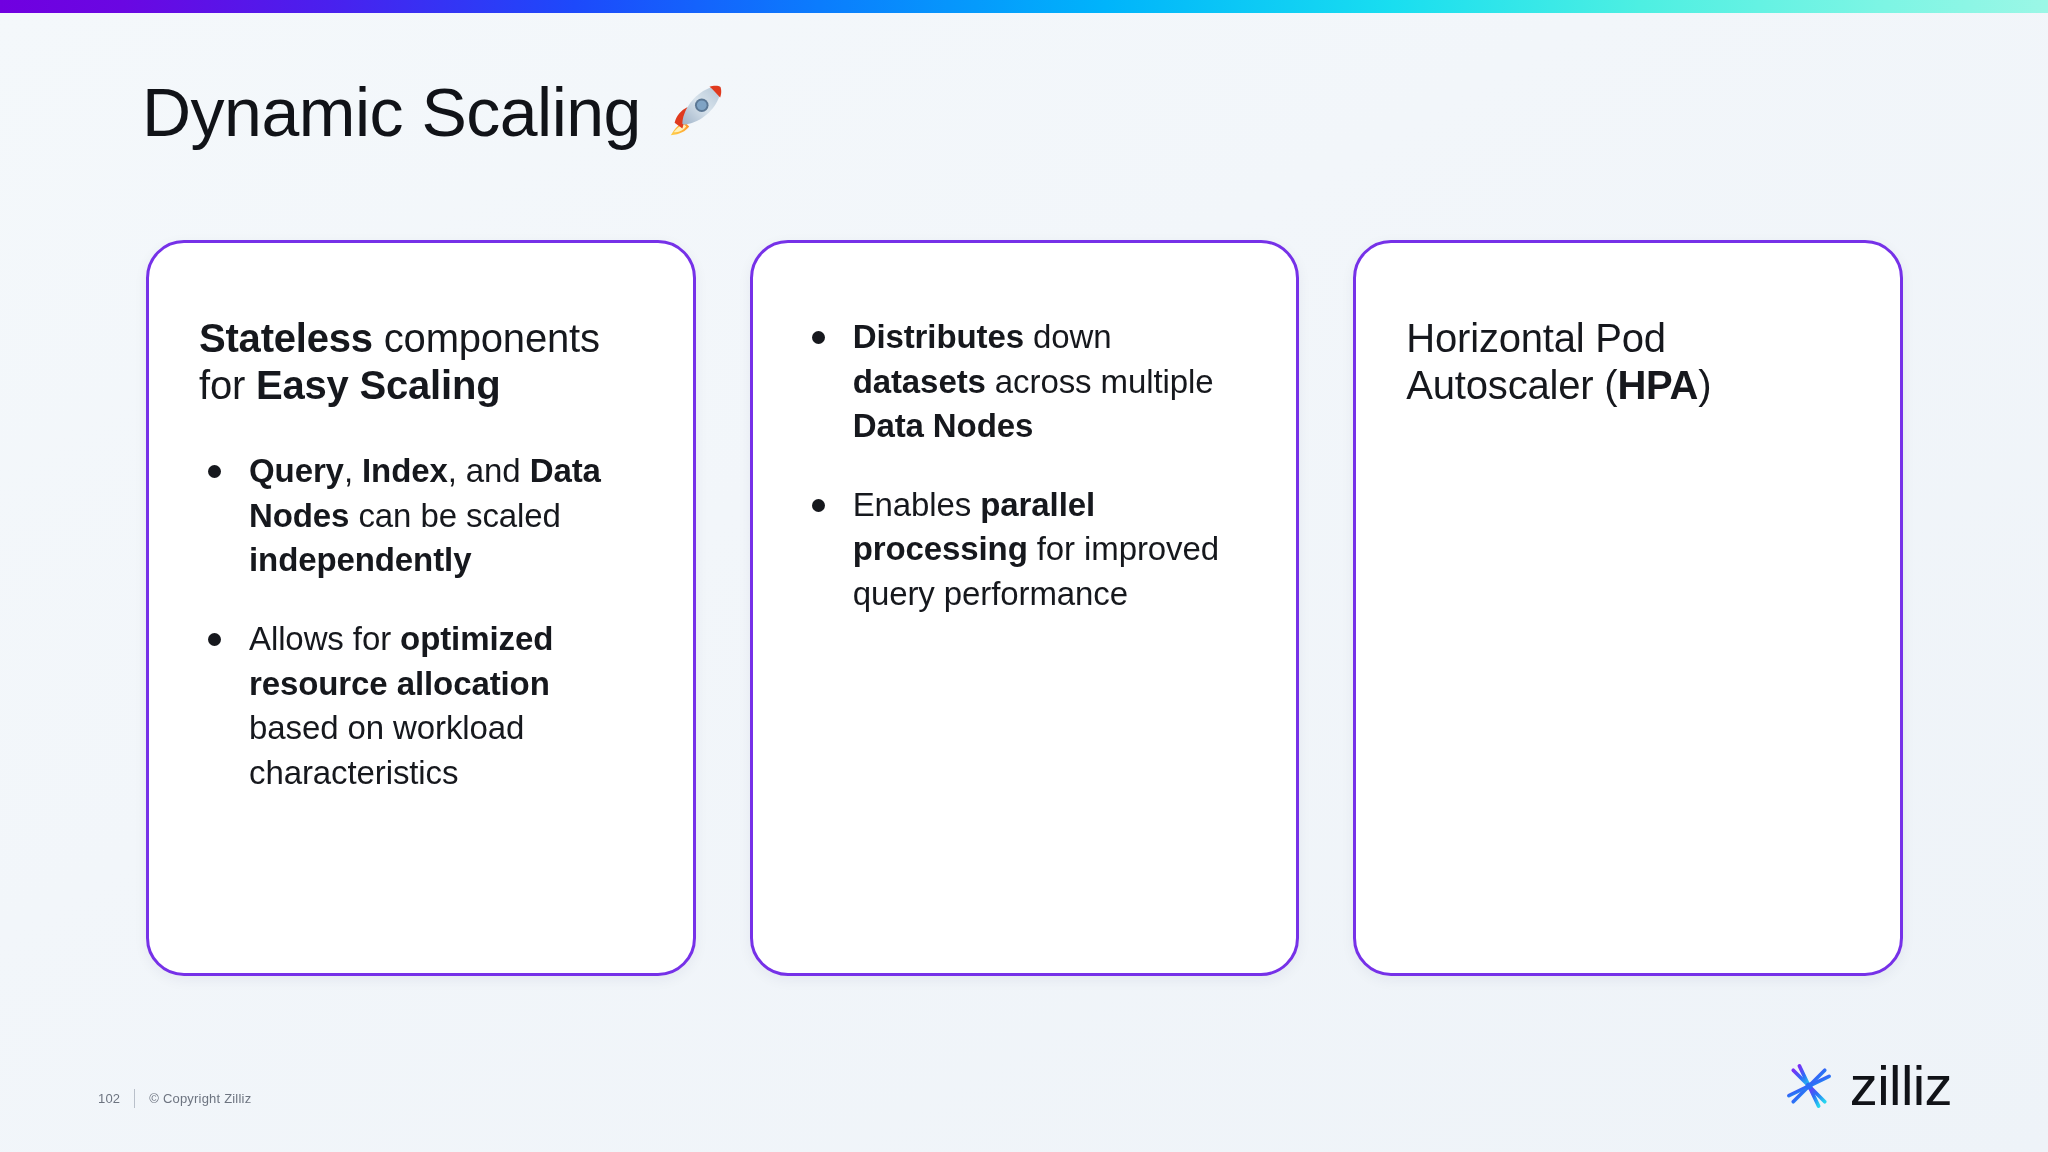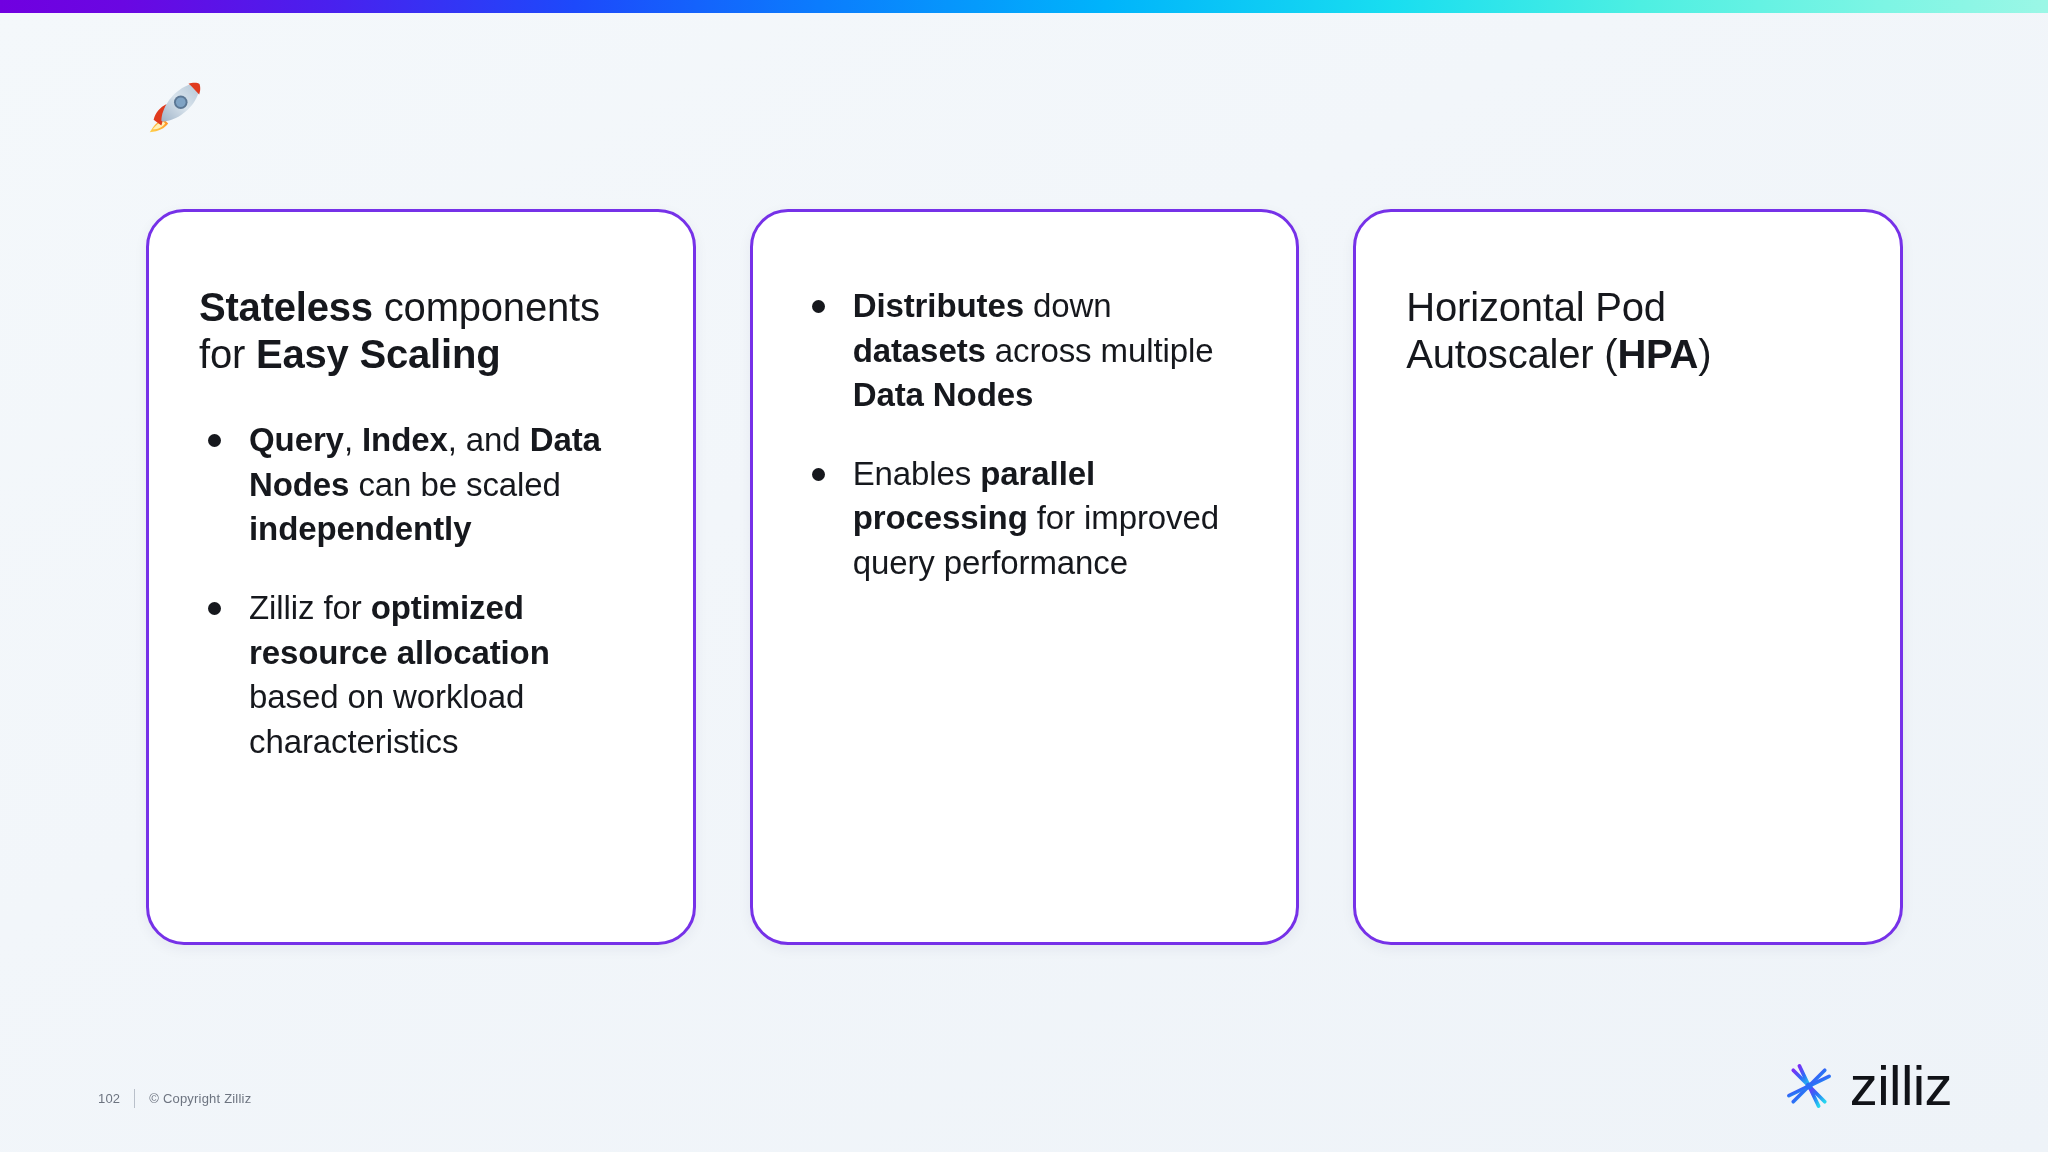--- a/index.html
+++ b/index.html
@@ -65,21 +65,21 @@
     display: inline-block;
   }
 
   
   .rocket-svg { display: block; }
 
   
   .cards {
     position: absolute;
     left: 146px;
-    top: 209px;
+    top: 240px;
     width: 1757px;
     height: 736px;
     display: flex;
     gap: 54px;
   }
   .card {
     flex: 1 1 0;
     background: #ffffff;
     border: 3px solid #7631e8;
     border-radius: 38px;
@@ -169,20 +169,21 @@
   }
 </style>
 </head>
 <body>
 
 <div class="slide">
 
   <div class="top-bar"></div>
 
   <div class="title-row">
+    <div class="title-text">Dynamic Scaling</div>
     <span class="title-emoji">
       <svg class="rocket-svg" width="62" height="62" viewBox="0 0 64 64" aria-hidden="true">
         <defs>
           <linearGradient id="rbody" x1="0" y1="1" x2="1" y2="0">
             <stop offset="0" stop-color="#9fb3c8"></stop>
             <stop offset="0.5" stop-color="#d8e3ec"></stop>
             <stop offset="1" stop-color="#b4c6d6"></stop>
           </linearGradient>
           <linearGradient id="rflame" x1="0" y1="1" x2="1" y2="0">
             <stop offset="0" stop-color="#ffd34e"></stop>
@@ -206,21 +207,21 @@
       </svg>
     </span>
   </div>
 
   <div class="cards">
 
     <div class="card card-1">
       <div class="card-heading"><b>Stateless</b><span> components for </span><b>Easy Scaling</b></div>
       <ul class="bullets">
           <li><span class="dot"></span><span><b>Query</b><span>, </span><b>Index</b><span>, and </span><b>Data Nodes</b><span> can be scaled </span><b>independently</b></span></li>
-          <li><span class="dot"></span><span><span>Zilliz for </span><b>optimized resource allocation</b><span> based on workload characteristics</span></span></li>
+          <li><span class="dot"></span><span><span>Allows for </span><b>optimized resource allocation</b><span> based on workload characteristics</span></span></li>
         </ul>
     </div>
 
     <div class="card card-2">
       <ul class="bullets">
           <li><span class="dot"></span><span><b>Distributes</b><span> down </span><b>datasets</b><span> across multiple </span><b>Data Nodes</b></span></li>
           <li><span class="dot"></span><span><span>Enables </span><b>parallel processing</b><span> for improved query performance</span></span></li>
         </ul>
     </div>
 

